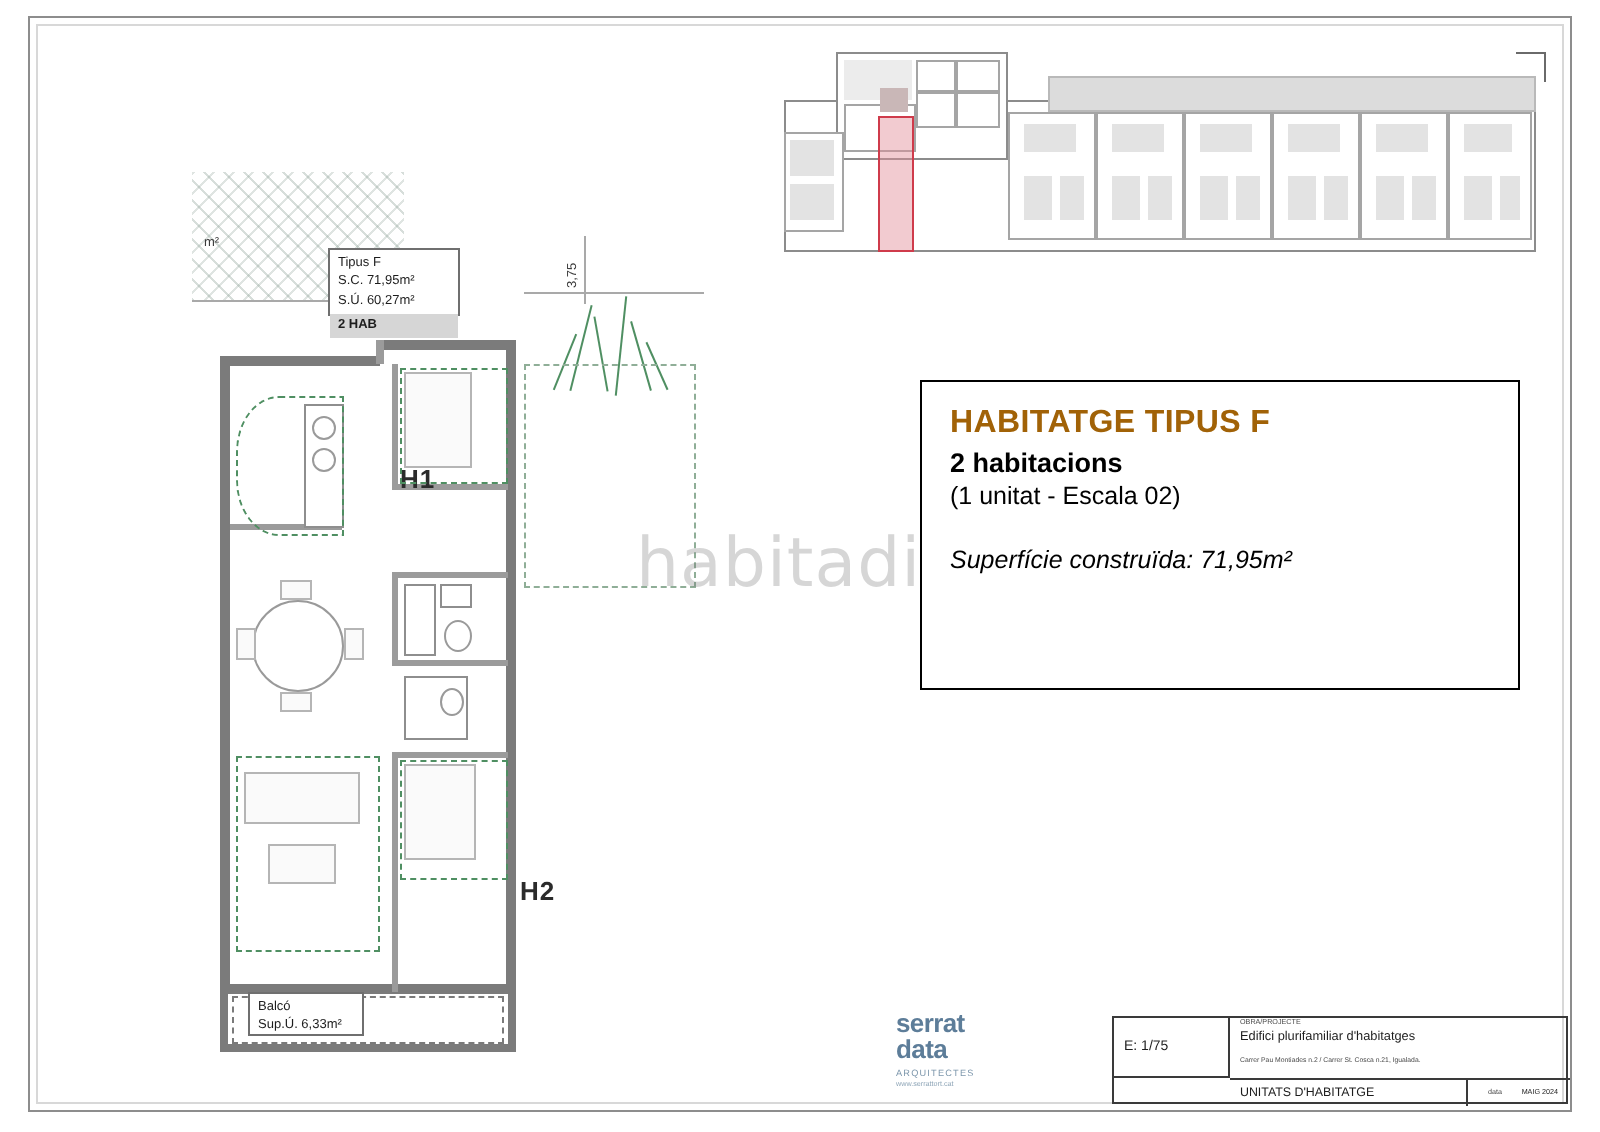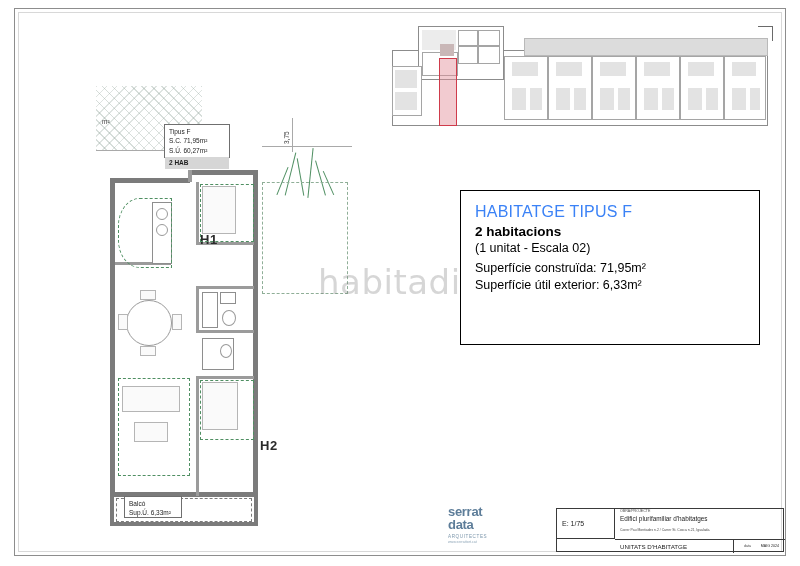--- a/index.html
+++ b/index.html
@@ -163,41 +163,41 @@
     top: 190px;
     width: 300px;
     height: 155px;
     border: 1px solid #000000;
     background: #ffffff;
     box-sizing: border-box;
     padding: 12px 14px 0 14px;
   }
   #infobox .t1 {
     font-size: 16px;
-    font-weight: normal;
-    color: #3b82f6;
+    font-weight: bold;
+    color: #a16207;
     letter-spacing: .2px;
   }
   #infobox .t2 {
     font-size: 13.5px;
     font-weight: bold;
     color: #000;
     margin-top: 3px;
   }
   #infobox .t3 {
     font-size: 12.5px;
     color: #000;
     margin-top: 2px;
   }
   #infobox .spec {
     font-size: 12.5px;
     color: #000;
     margin-top: 3px;
   }
-  #infobox .spec.first { margin-top: 6px; }
+  #infobox .spec.first { margin-top: 18px; font-style: italic; }
 
   
   #watermark {
     position: absolute;
     left: 318px;
     top: 262px;
     font-size: 34px;
     color: rgba(120,120,120,.30);
     font-family: "DejaVu Sans", sans-serif;
     letter-spacing: .5px;
@@ -468,21 +468,20 @@
     </div>
   </div>
 
   <div id="watermark">habitadia</div>
 
   <div id="infobox">
     <div class="t1">HABITATGE TIPUS F</div>
     <div class="t2">2 habitacions</div>
     <div class="t3">(1 unitat - Escala 02)</div>
     <div class="spec first">Superfície construïda: 71,95m²</div>
-    <div class="spec">Superfície útil exterior: 6,33m²</div>
   </div>
 
   <div id="logo">
     <div class="l1">serrat</div>
     <div class="l1">data</div>
     <div class="l2">ARQUITECTES</div>
     <div class="l3">www.serrattort.cat</div>
   </div>
 
   <div id="titleblock">

